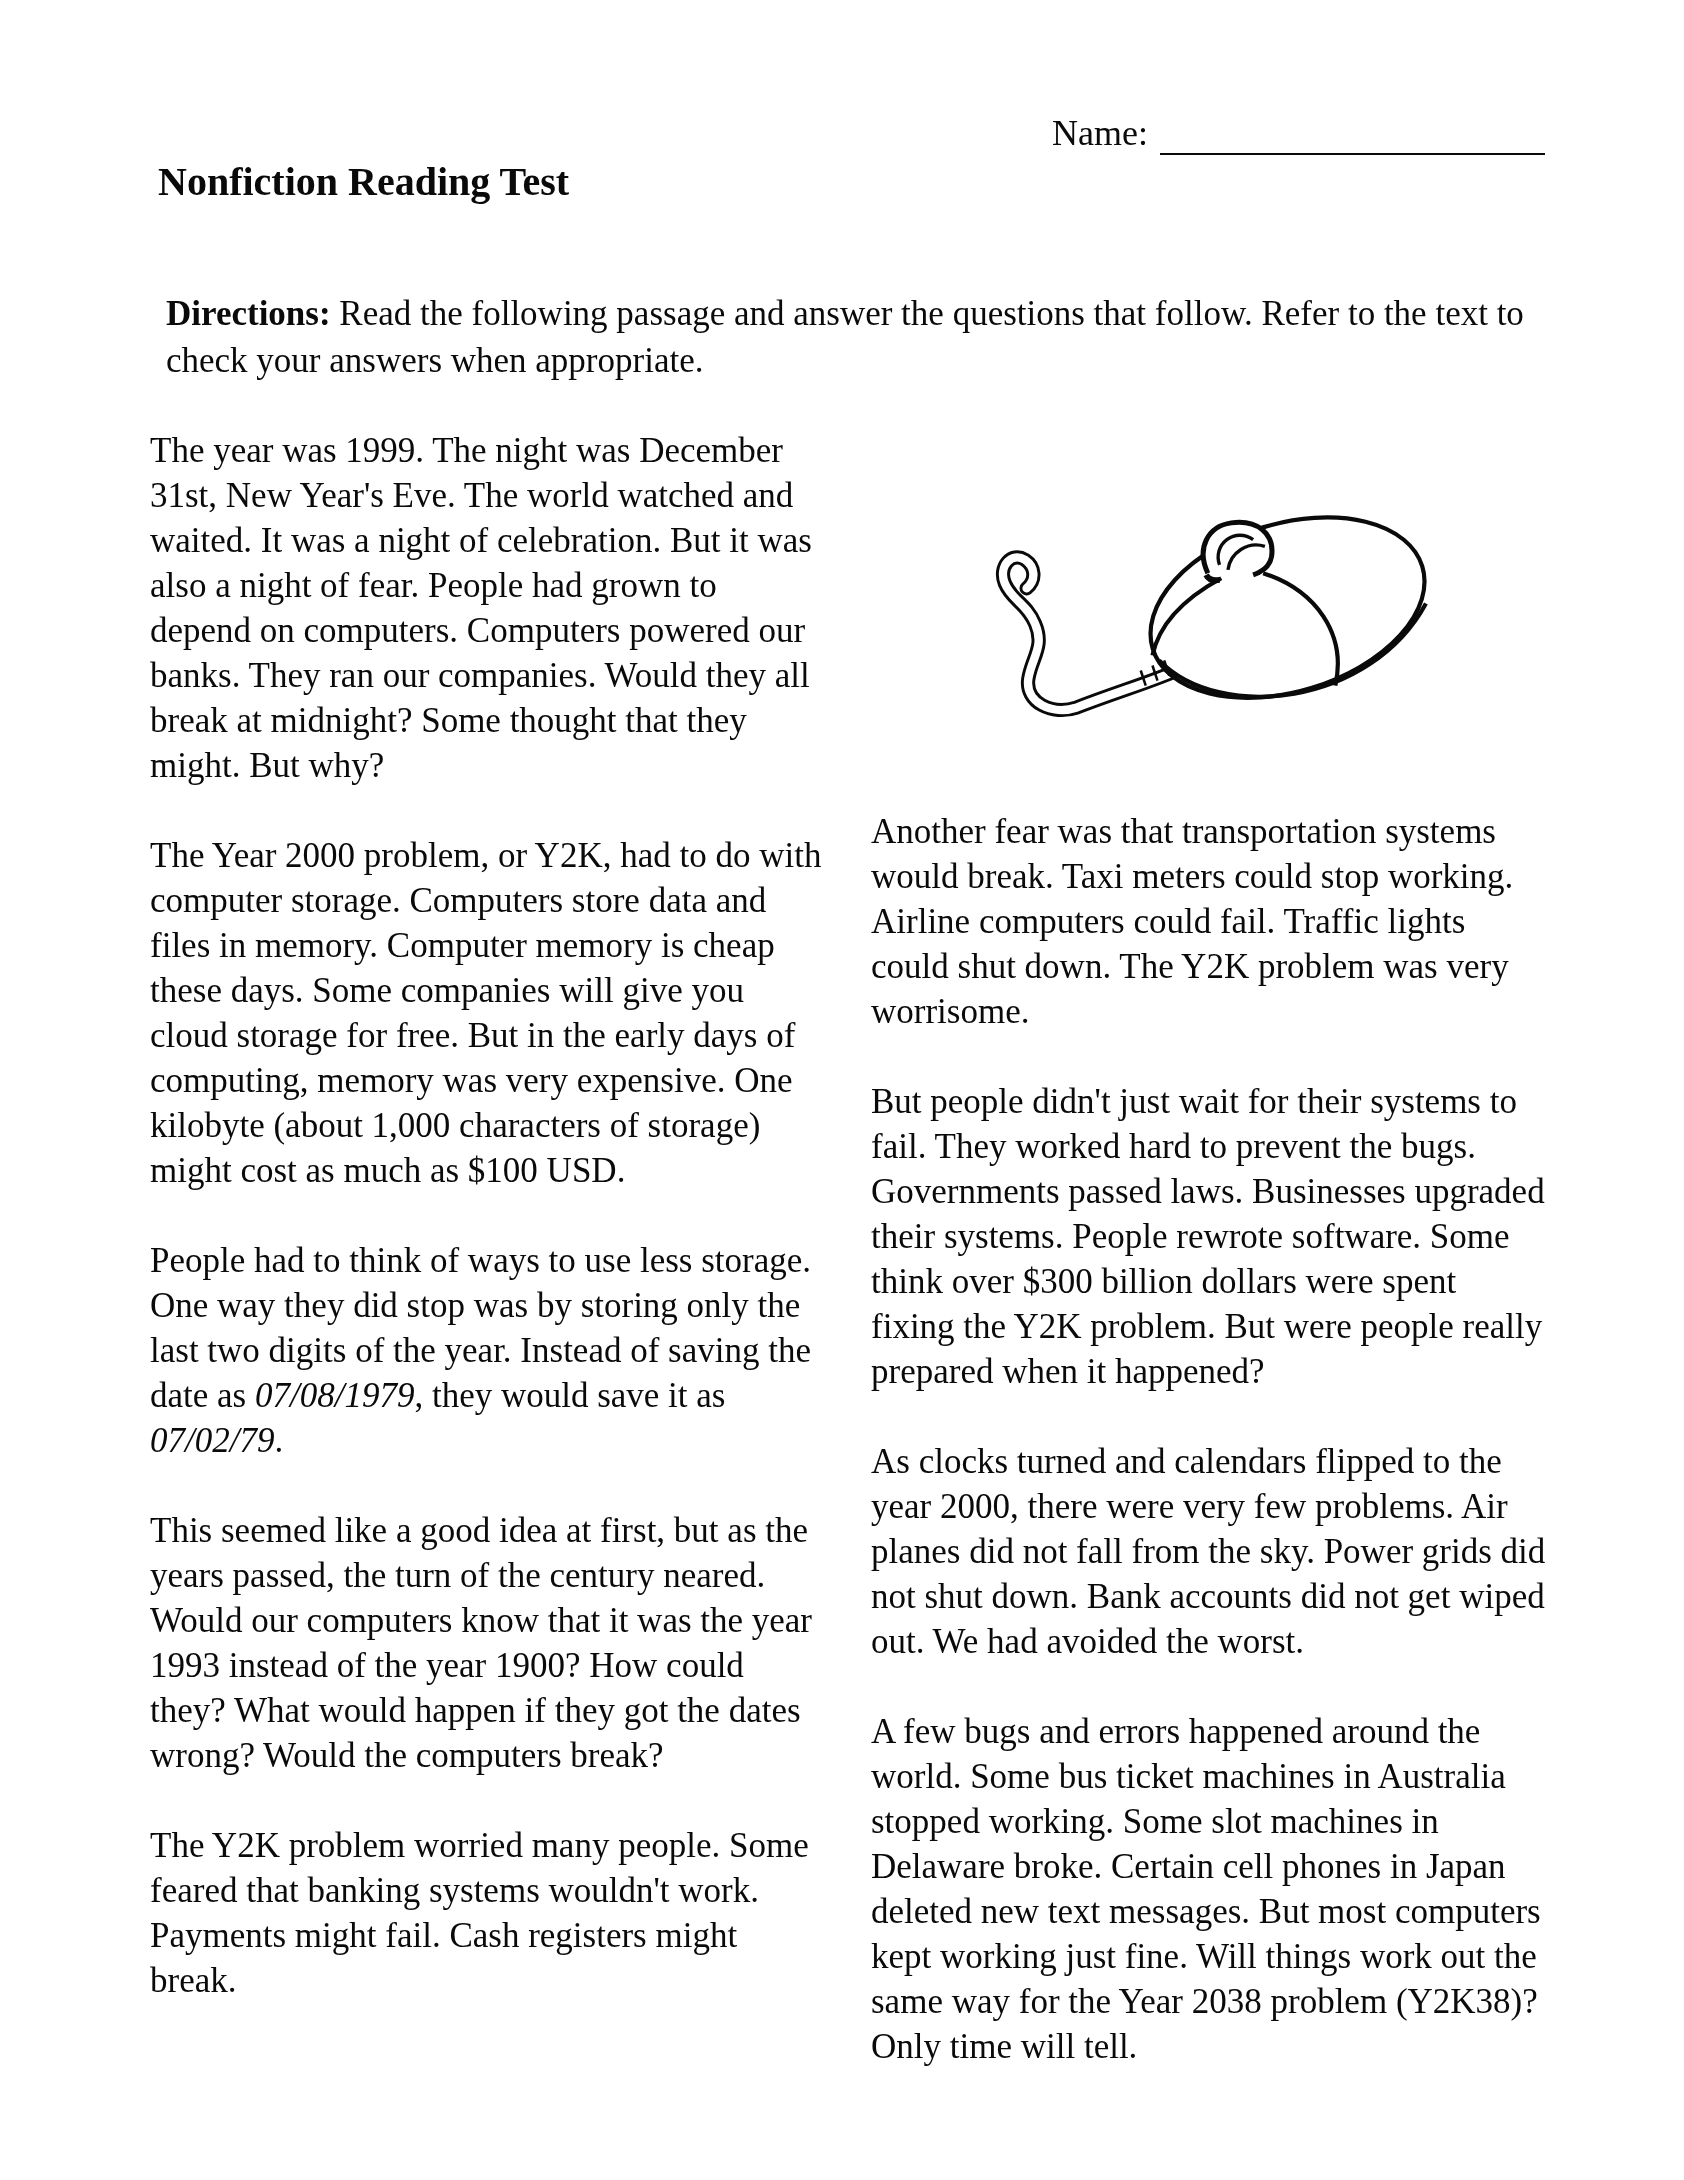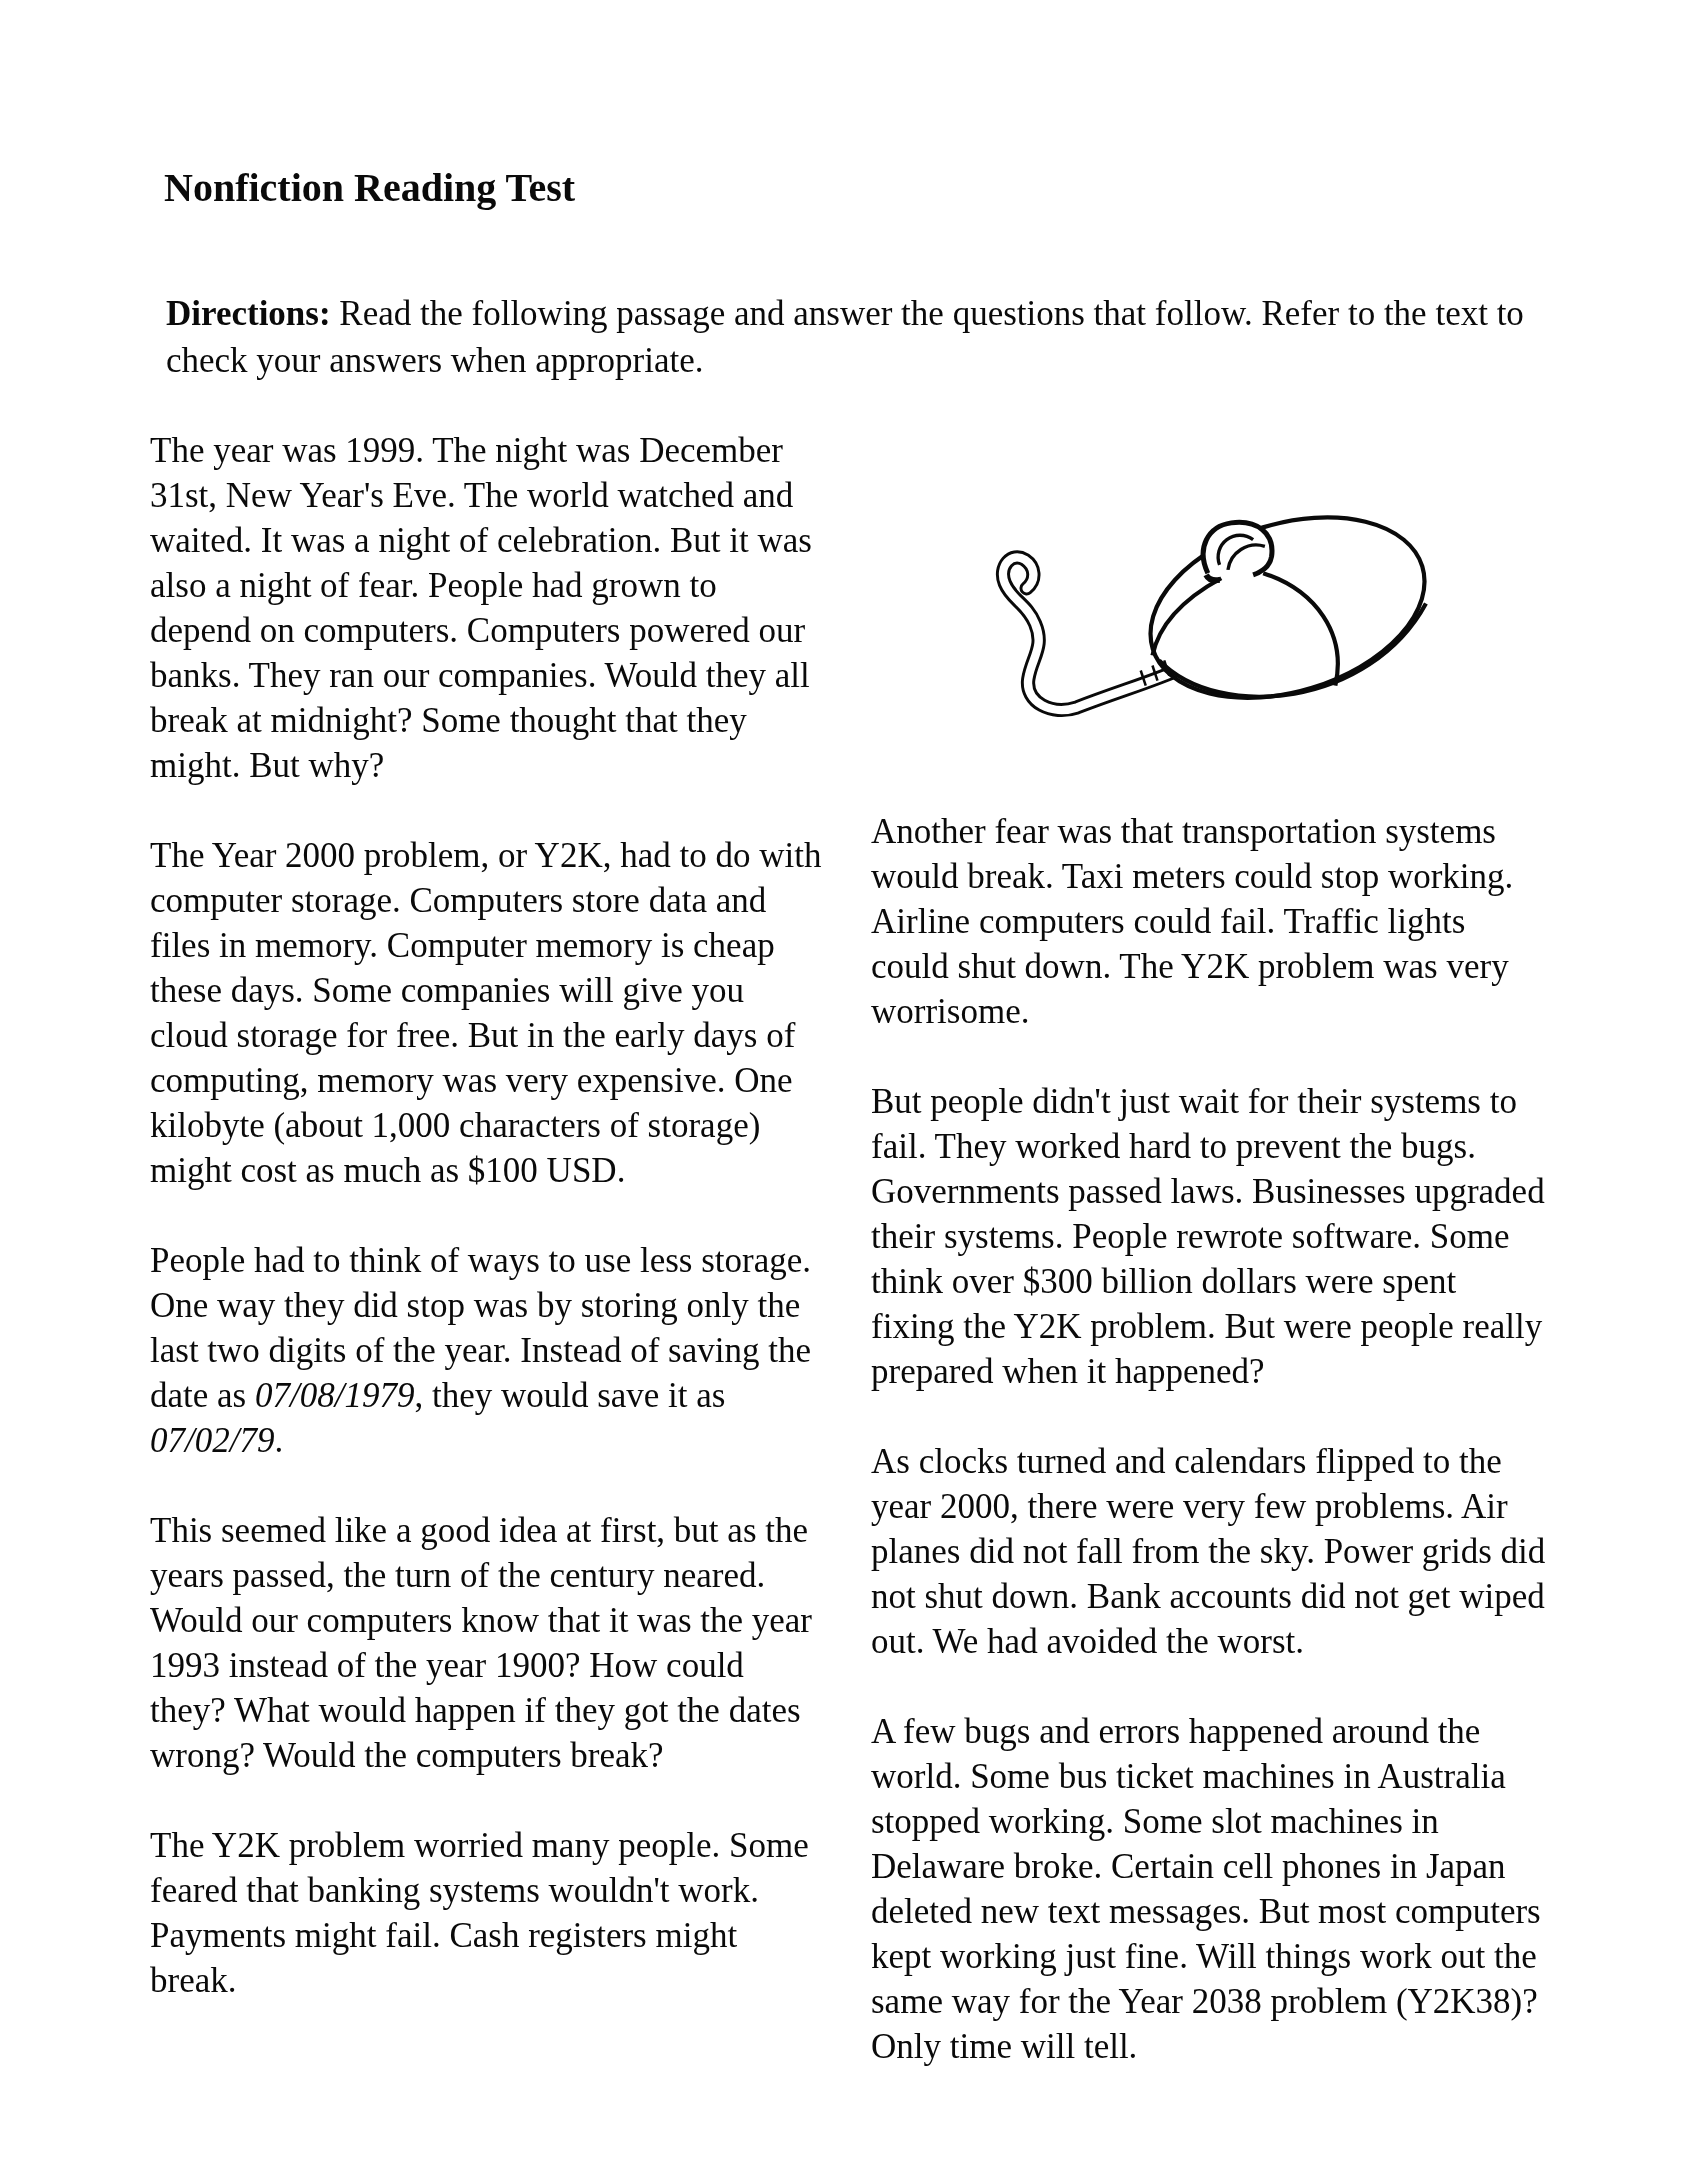--- a/index.html
+++ b/index.html
@@ -34,21 +34,21 @@
   }
   .title-block {
     position: absolute;
     top: 147px;
     left: 150px;
   }
   .title {
     font-size: 40px;
     font-weight: bold;
     line-height: 53px;
-    margin: 14px;
+    margin: 8px;
   }
   .subtitle {
     font-size: 40px;
     font-weight: bold;
     font-style: italic;
     line-height: 53px;
     margin: 0;
   }
   .directions {
     position: absolute;
@@ -81,20 +81,24 @@
     align-items: center;
     justify-content: center;
   }
   .figure-wrap svg { display: block; }
 </style>
 </head>
 <body>
 
 <div class="page">
 
+  <div class="name-row">
+    <span>Name:</span>
+    <span class="name-line"></span>
+  </div>
 
   <div class="title-block">
     <div class="title">Nonfiction Reading Test</div>
   </div>
 
   <div class="directions">
     <b>Directions:</b><span> Read the following passage and answer the questions that follow. Refer to the text to check your answers when appropriate.</span>
   </div>
 
   <div class="columns">

